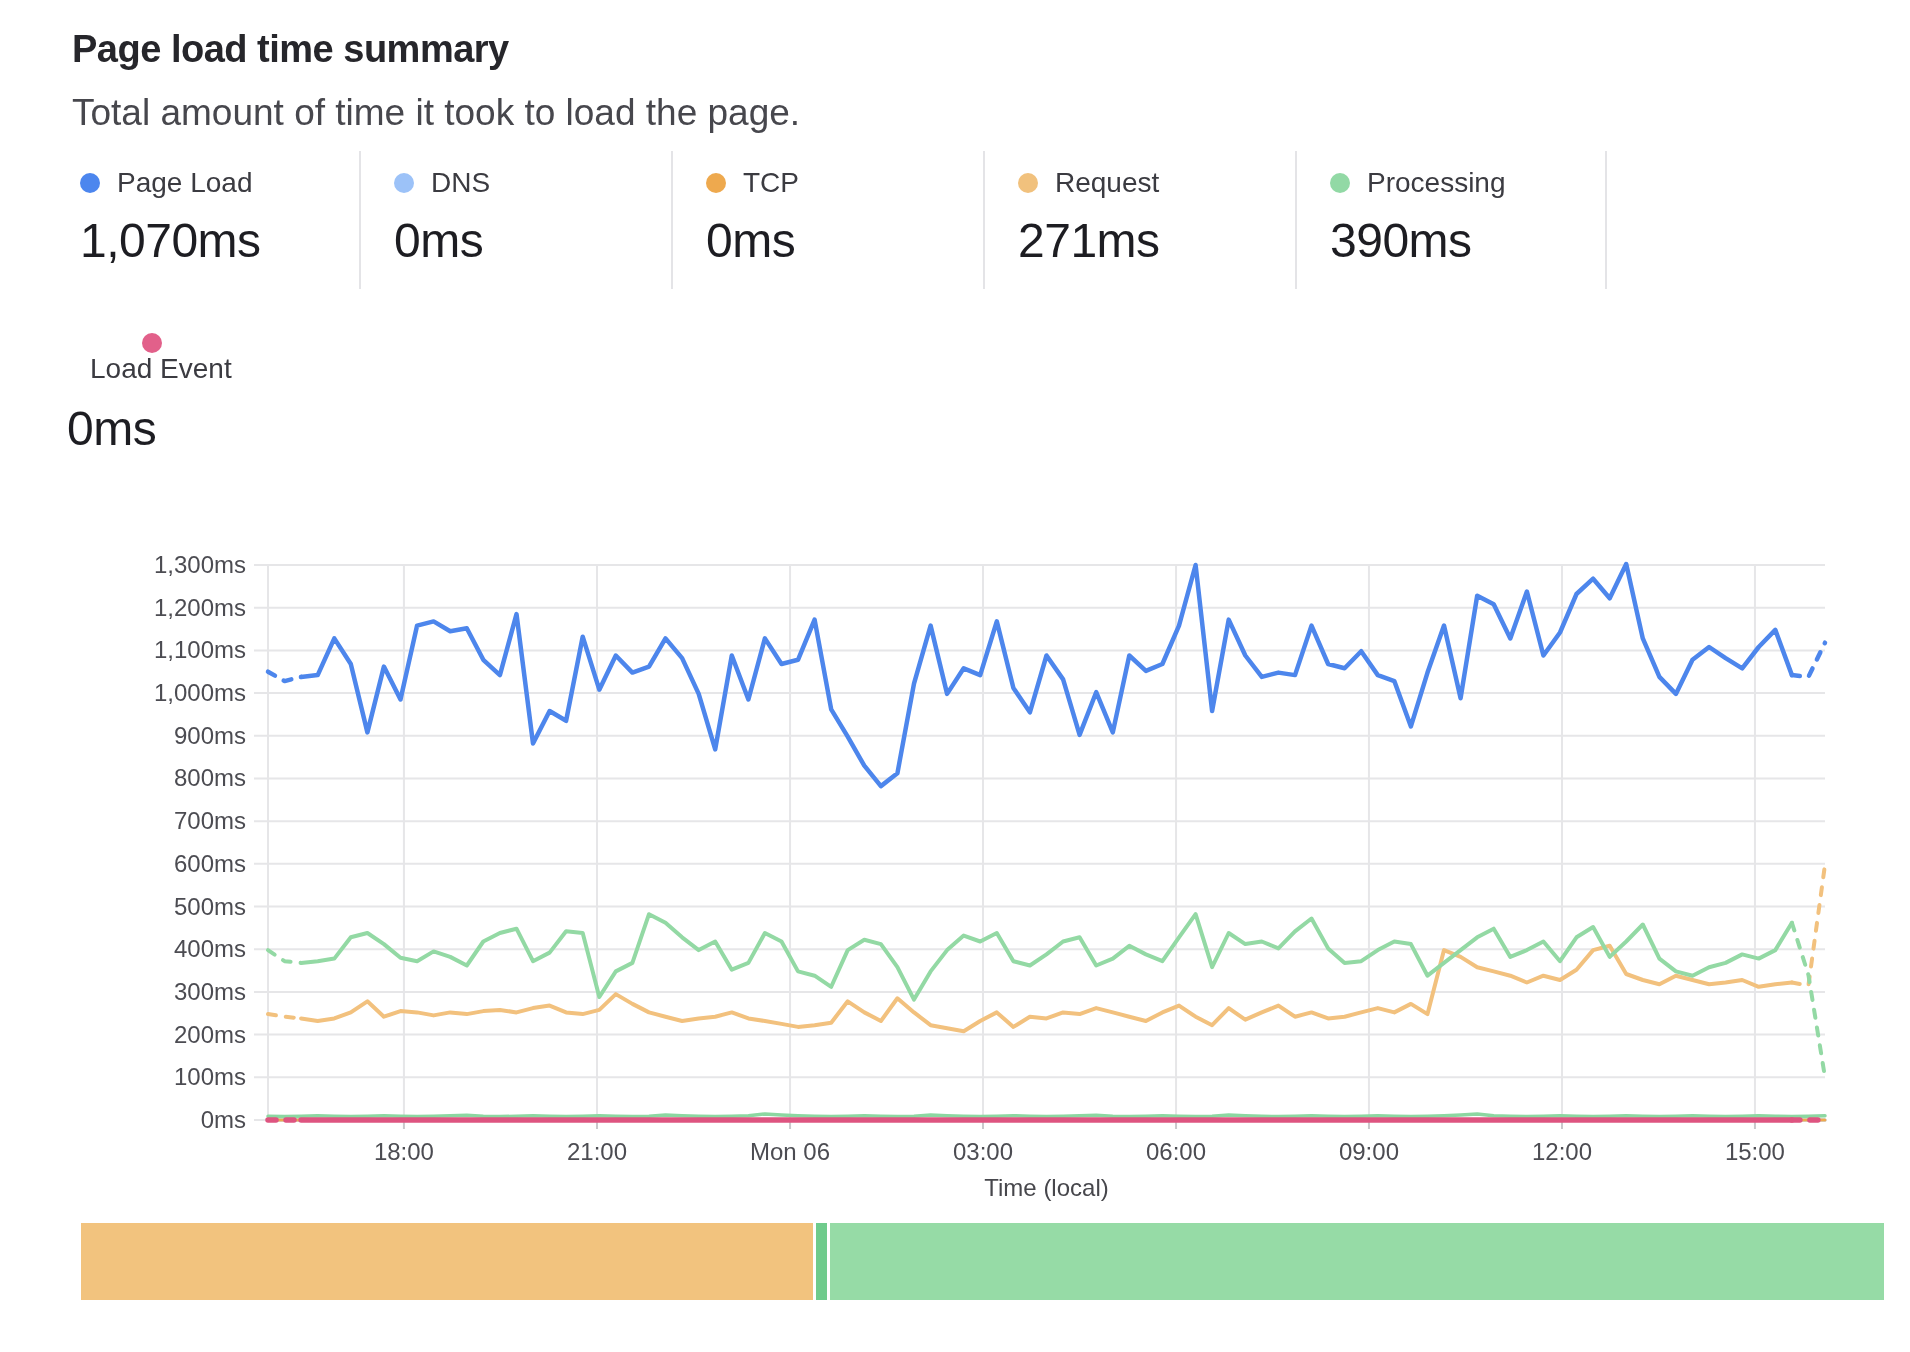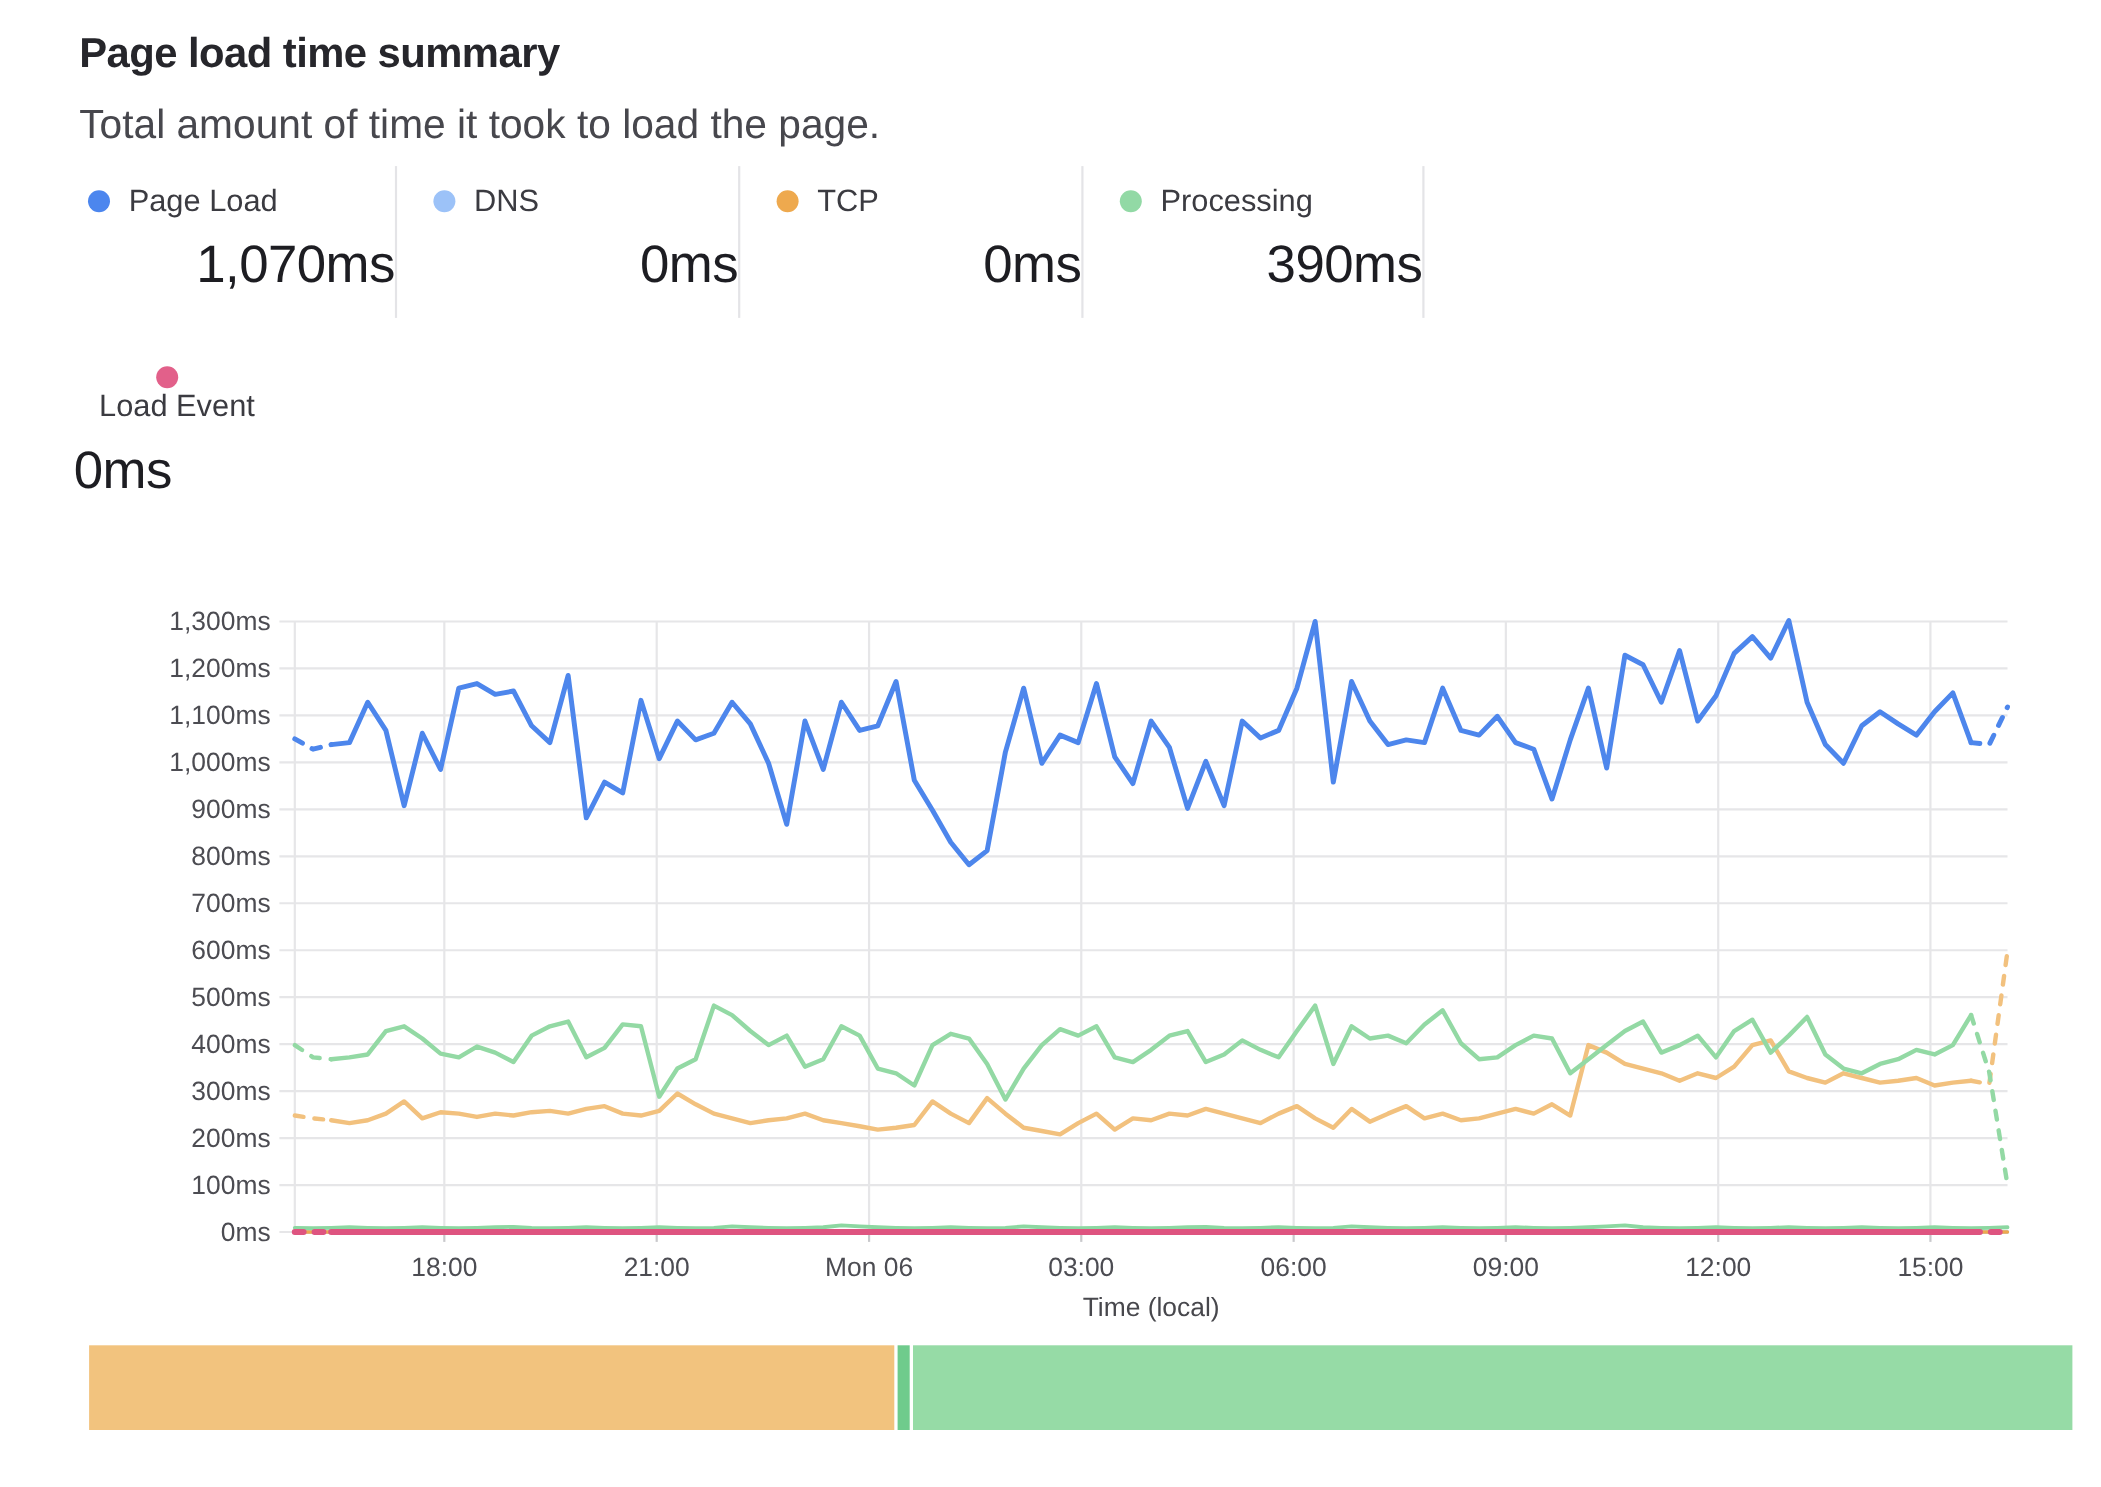--- a/index.html
+++ b/index.html
@@ -3,21 +3,21 @@
 <meta charset="utf-8">
 <style>
   html,body{margin:0;padding:0;background:#ffffff;}
   body{font-family:"Liberation Sans","DejaVu Sans",sans-serif;-webkit-font-smoothing:antialiased;}
   #page{position:relative;width:1910px;height:1352px;background:#fff;overflow:hidden;margin-left:28px;}
 
   .title{position:absolute;left:44px;top:28px;font-size:38px;font-weight:700;color:#26262b;letter-spacing:-0.5px;}
   .subtitle{position:absolute;left:44px;top:92px;font-size:37px;font-weight:400;color:#47474d;}
 
   .stats{position:absolute;left:45px;top:151px;display:flex;height:138px;}
-  .stat-cell{box-sizing:border-box;width:312px;border-left:2px solid #e4e4e7;padding-left:33px;text-align:right;}
+  .stat-cell{box-sizing:border-box;width:312px;border-left:2px solid #e4e4e7;padding-left:33px;}
   .stat-cell.first{width:286px;border-left:none;padding-left:7px;}
   .stat-cell.last{border-right:2px solid #e4e4e7;}
   .legend-row{display:flex;align-items:center;margin-top:16px;}
   .dot{width:20px;height:20px;border-radius:50%;flex:0 0 auto;}
   .legend-label{margin-left:17px;font-size:28px;color:#3b3b41;}
   .stat-value{margin-top:14px;font-size:48px;font-weight:400;color:#1d1d22;letter-spacing:-0.5px;}
 
   .row2{position:absolute;left:45px;top:333px;}
   .row2 .legend-row{margin-top:0;flex-direction:column;}
   .row2 .stat-value{margin-top:16px;margin-left:-6px;}
@@ -49,20 +49,27 @@
         <span class="legend-label">DNS</span>
       </div>
       <div class="stat-value">0ms</div>
     </div>
     <div class="stat-cell">
       <div class="legend-row">
         <span class="dot" style="background-color: rgb(238, 169, 78);"></span>
         <span class="legend-label">TCP</span>
       </div>
       <div class="stat-value">0ms</div>
+    </div>
+    <div class="stat-cell">
+      <div class="legend-row">
+        <span class="dot" style="background-color: rgb(241, 193, 125);"></span>
+        <span class="legend-label">Request</span>
+      </div>
+      <div class="stat-value">271ms</div>
     </div>
     <div class="stat-cell last">
       <div class="legend-row">
         <span class="dot" style="background-color: rgb(146, 217, 165);"></span>
         <span class="legend-label">Processing</span>
       </div>
       <div class="stat-value">390ms</div>
     </div>
   </div>
 

